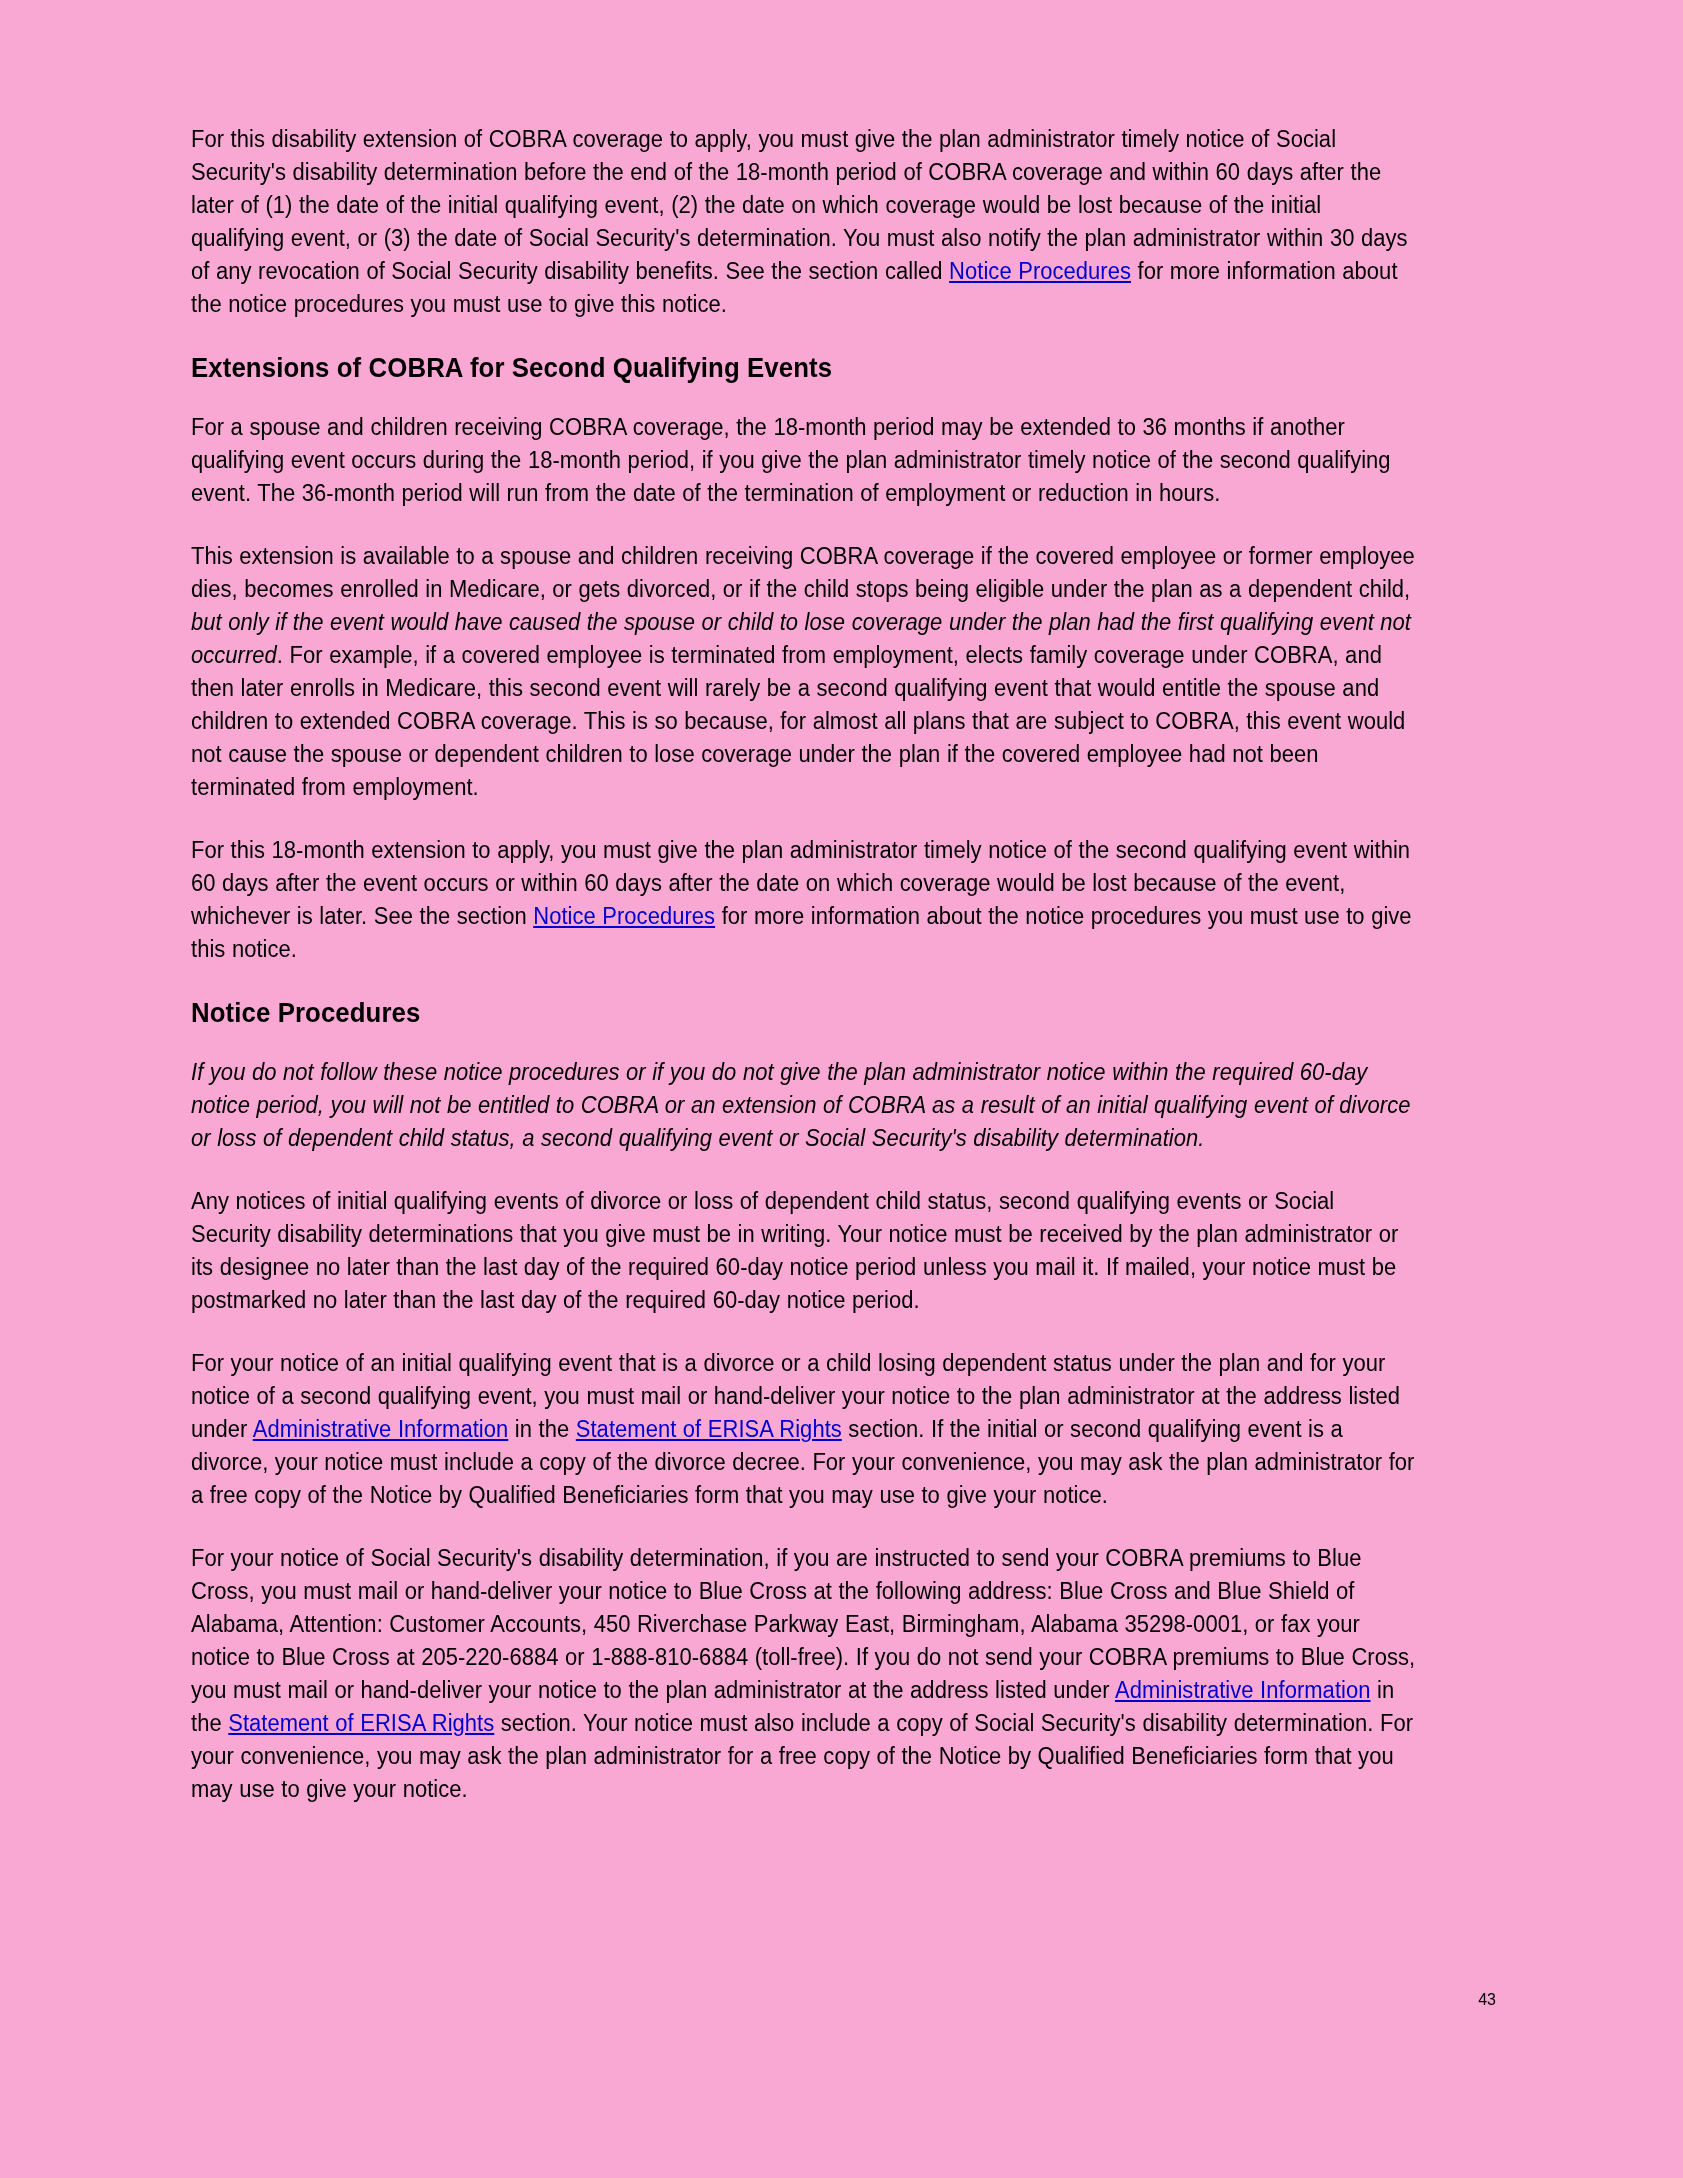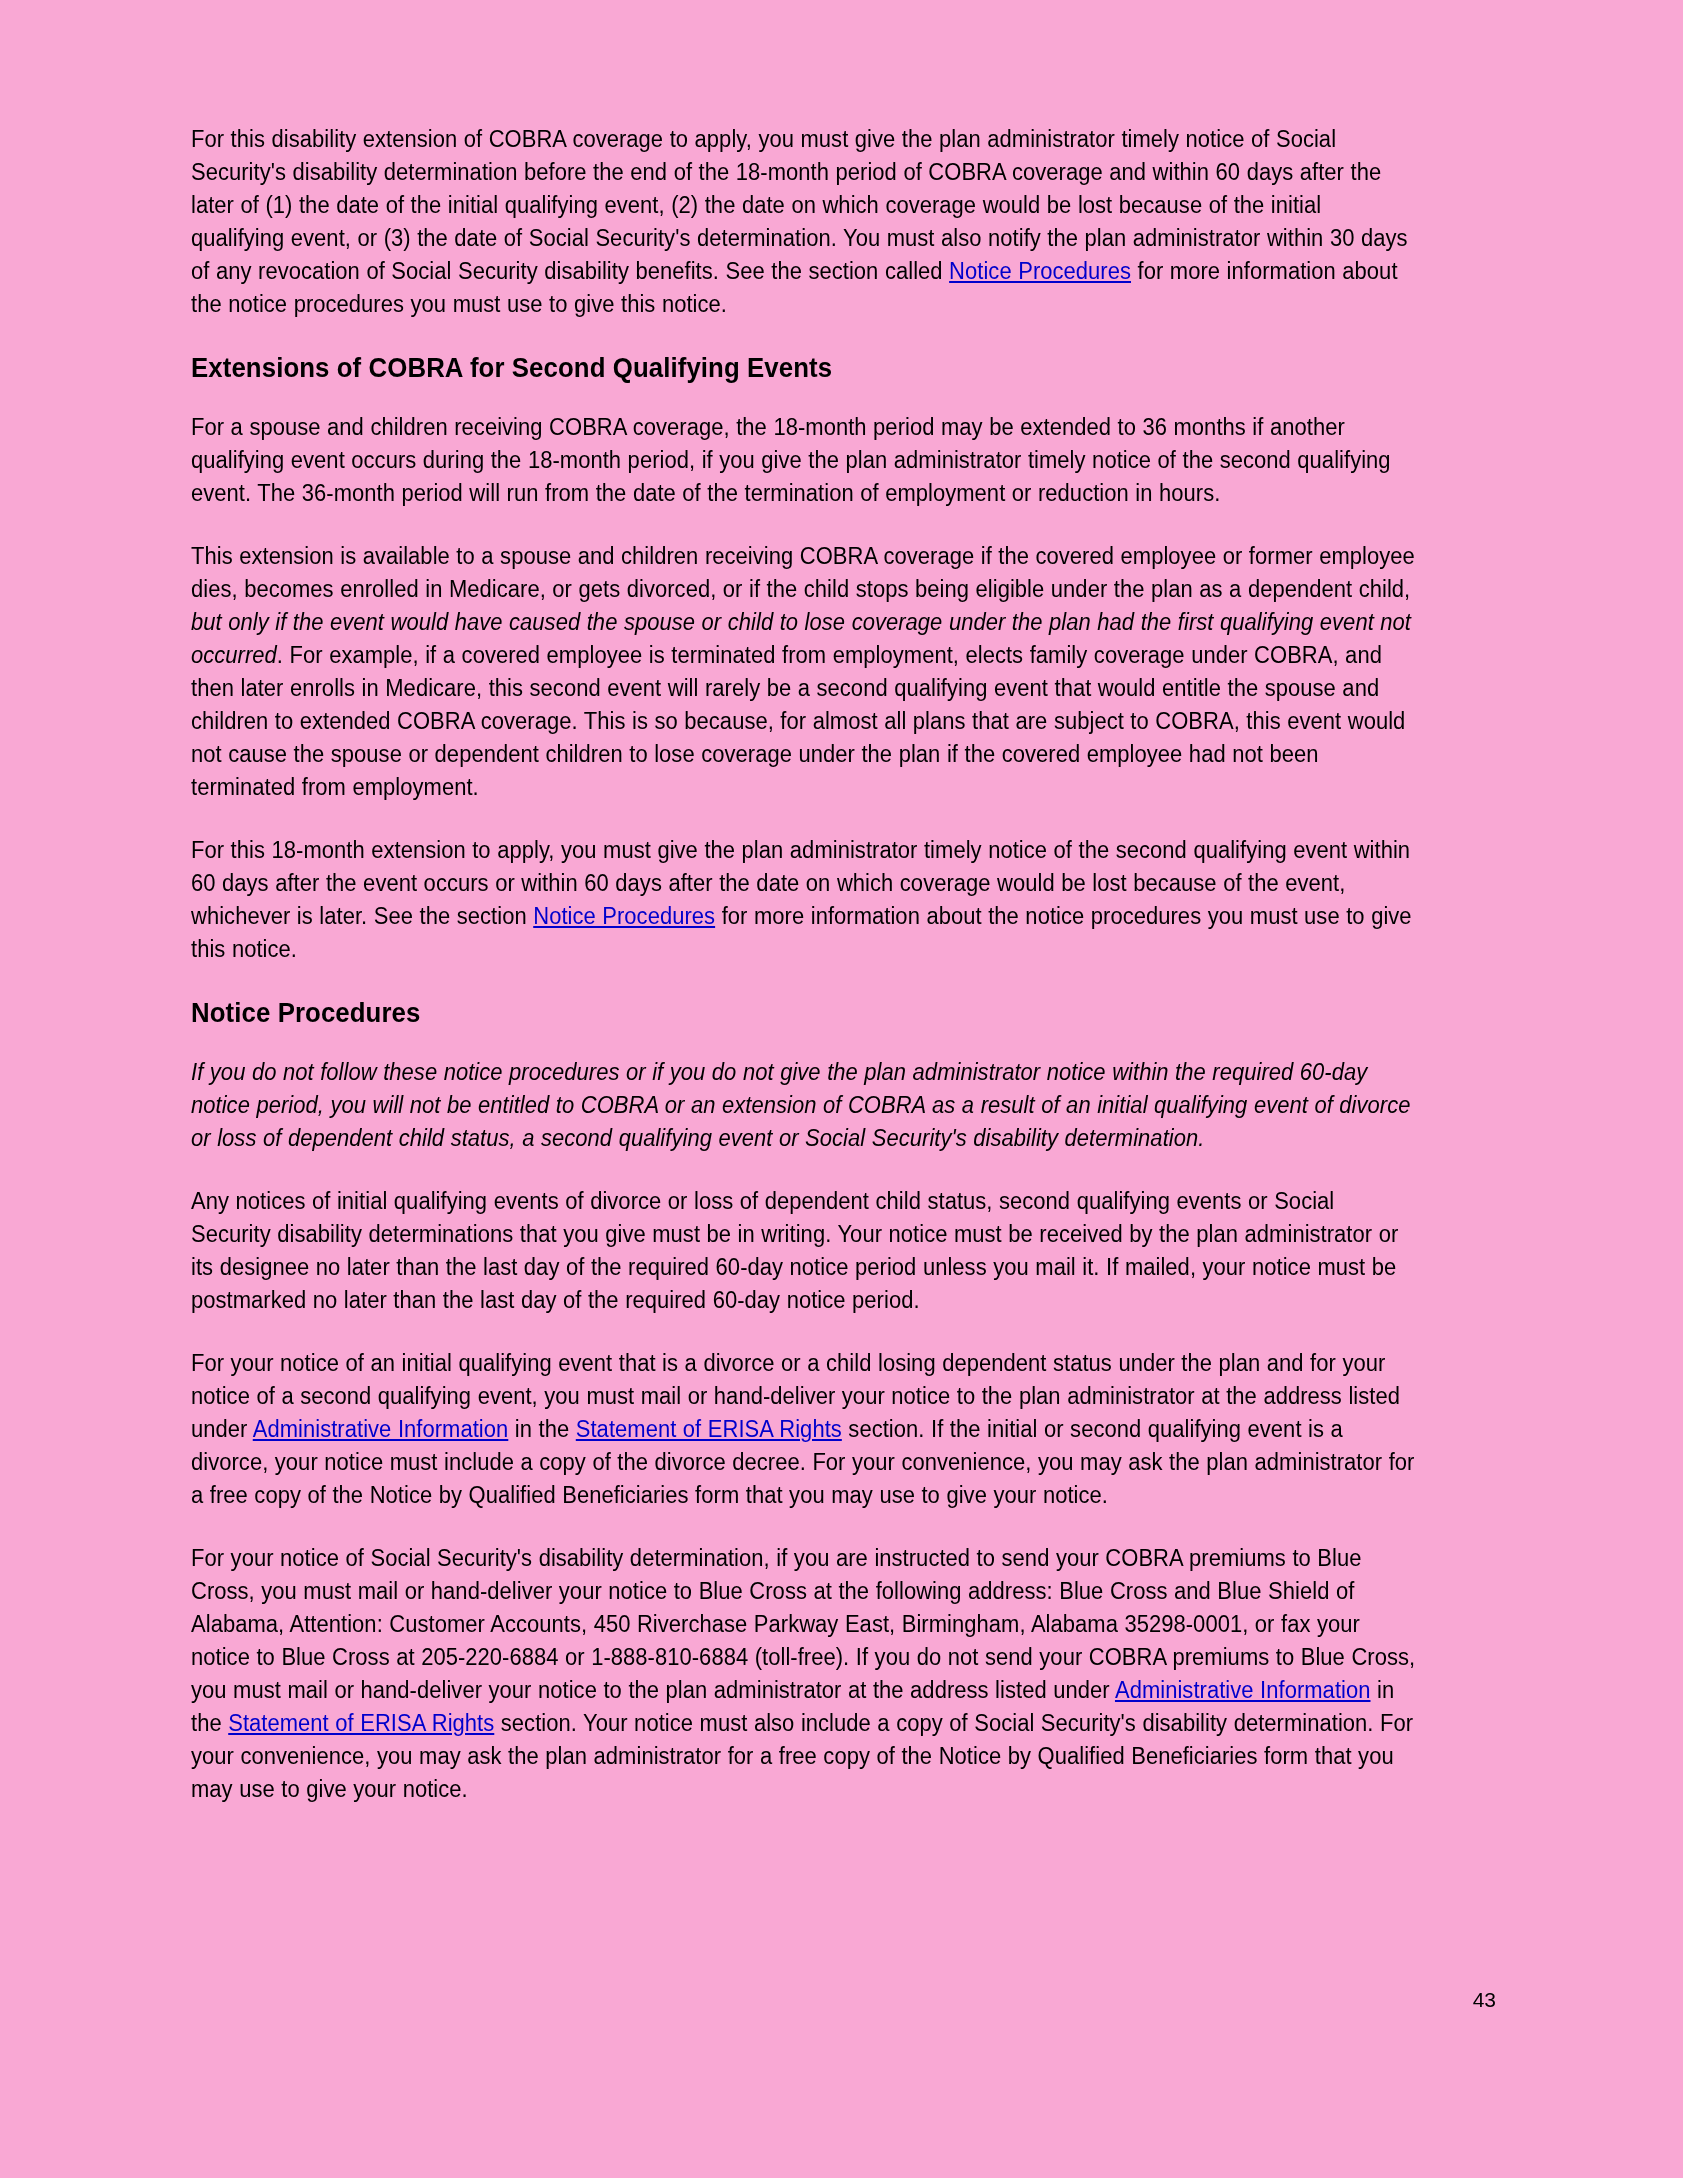--- a/index.html
+++ b/index.html
@@ -62,21 +62,21 @@
     color: #0000CC;
     text-decoration: underline;
     text-decoration-thickness: 2px;
     text-underline-offset: 2px;
     cursor: pointer;
   }
   .page-number {
     position: absolute;
     right: 187px;
     top: 1986px;
-    font-size: 21px;
+    font-size: 16px;
     line-height: 28px;
     text-align: center;
   }
 </style>
 </head>
 <body>
 
 <div class="page">
   <div class="content">
 

